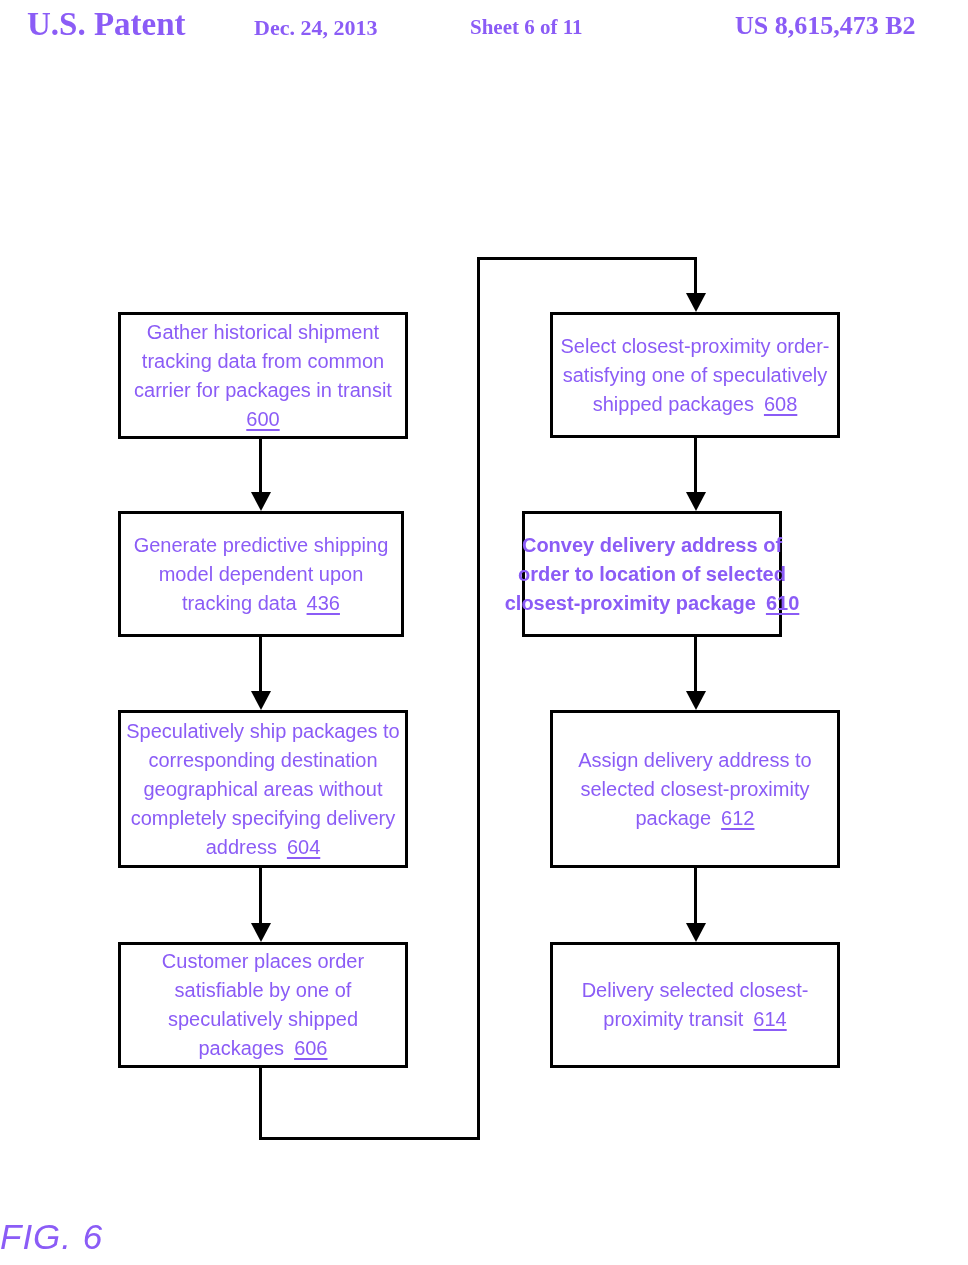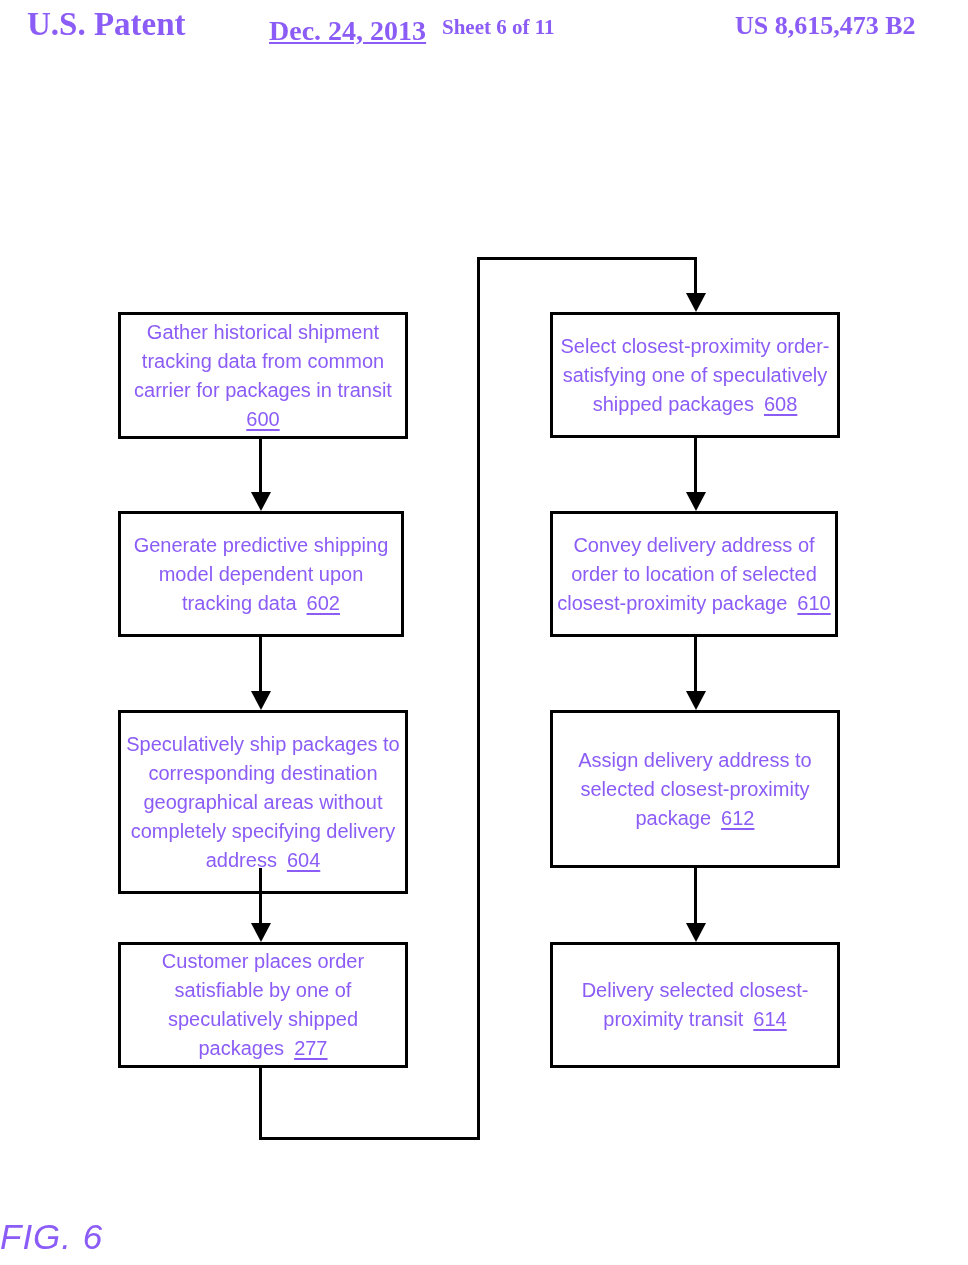--- a/index.html
+++ b/index.html
@@ -14,22 +14,22 @@
   }
 
   
   .hdr {
     position: absolute;
     font-family: "Liberation Serif", serif;
     font-weight: bold;
     white-space: nowrap;
   }
   .hdr-title   { left: 27px;  top: 6px;  font-size: 33px; }
-  .hdr-date    { left: 269px; top: 15px; font-size: 28px; text-decoration: underline; }
-  .hdr-sheet   { left: 442px; top: 15px; font-size: 21px; }
+  .hdr-date    { left: 254px; top: 15px; font-size: 22px; }
+  .hdr-sheet   { left: 470px; top: 15px; font-size: 21px; }
   .hdr-patnum  { left: 735px; top: 11px; font-size: 26px; }
 
   
   .box {
     position: absolute;
     box-sizing: border-box;
     border: 3px solid #000000;
     background: #ffffff;
     display: flex;
     align-items: center;
@@ -44,24 +44,24 @@
   .ref {
     text-decoration: underline;
     text-decoration-thickness: 2px;
     text-underline-offset: 3px;
     margin-left: 10px;
   }
   .ref-block { display: block; margin-left: 0; }
 
   .b600 { left: 118px; top: 312px; width: 290px; height: 127px; }
   .b602 { left: 118px; top: 511px; width: 286px; height: 126px; }
-  .b604 { left: 118px; top: 710px; width: 290px; height: 184px; }
+  .b604 { left: 118px; top: 710px; width: 290px; height: 158px; }
   .b606 { left: 118px; top: 942px; width: 290px; height: 126px; }
   .b608 { left: 550px; top: 312px; width: 290px; height: 126px; }
-  .b610 { left: 550px; top: 511px; width: 288px; height: 126px; }
+  .b610 { left: 522px; top: 511px; width: 260px; height: 126px; font-weight: bold; }
   .b612 { left: 550px; top: 710px; width: 290px; height: 158px; align-items: center; }
   .b614 { left: 550px; top: 942px; width: 290px; height: 126px; }
 
   
   .v-line { position: absolute; width: 3px;  background: #000000; }
   .h-line { position: absolute; height: 3px; background: #000000; }
   .arrow-down {
     position: absolute;
     width: 0; height: 0;
     border-left: 10px solid transparent;
@@ -120,40 +120,40 @@
 tracking data from common
 carrier for packages in transit</span>
       <span class="ref ref-block">600</span>
     </div>
   </div>
 
   <div class="box b602">
     <div class="box-content">
       <span class="box-text">Generate predictive shipping
 model dependent upon
-tracking data</span><span class="ref">602</span>
+tracking data</span><span class="ref">436</span>
     </div>
   </div>
 
   <div class="box b604">
     <div class="box-content">
       <span class="box-text">Speculatively ship packages to
 corresponding destination
 geographical areas without
 completely specifying delivery
 address</span><span class="ref">604</span>
     </div>
   </div>
 
   <div class="box b606">
     <div class="box-content">
       <span class="box-text">Customer places order
 satisfiable by one of
 speculatively shipped
-packages</span><span class="ref">277</span>
+packages</span><span class="ref">606</span>
     </div>
   </div>
 
   <div class="box b608">
     <div class="box-content">
       <span class="box-text">Select closest-proximity order-
 satisfying one of speculatively
 shipped packages</span><span class="ref">608</span>
     </div>
   </div>

